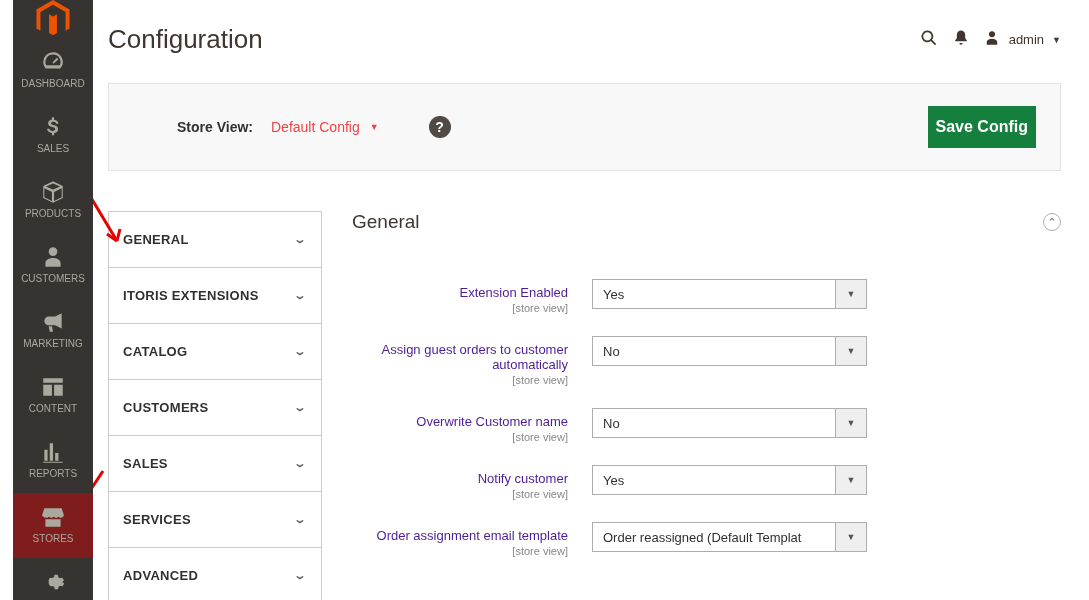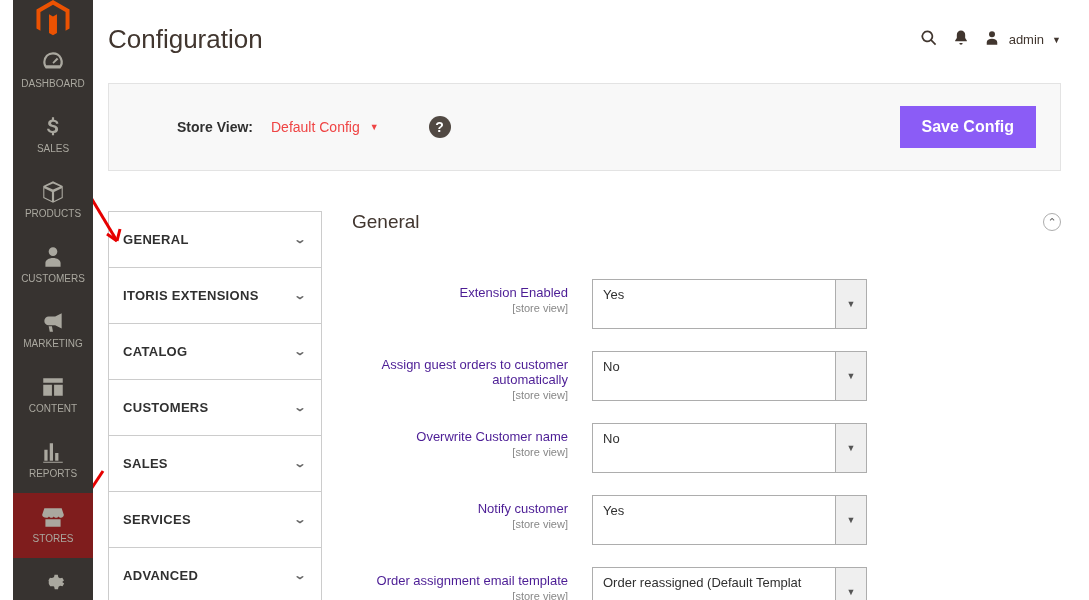--- a/index.html
+++ b/index.html
@@ -43,22 +43,22 @@
   .scope-left { display: flex; align-items: center; gap: 18px; margin-left: 44px; }
   .scope-label { font-weight: 600; color: #303030; font-size: 14px; }
   .scope-select { display: flex; align-items: center; gap: 10px; cursor: pointer; font-size: 14px; color: #ef4444; }
   .scope-select .caret { font-size: 9px; }
   .help-icon {
     width: 22px; height: 22px; border-radius: 50%; background: #514943;
     color: #fff; display: inline-flex; align-items: center; justify-content: center;
     font-weight: bold; font-size: 14px; margin-left: 32px; cursor: pointer;
   }
   .save-btn {
-    background: #8b5cf6; color: #fff; border: none;
-    padding: 12px 22px; font-size: 16px; cursor: pointer; font-weight: 600;
+    background: #15803d; color: #fff; border: none;
+    padding: 12px 8px; font-size: 16px; cursor: pointer; font-weight: 600;
   }
   
   .content-columns { display: flex; gap: 30px; }
   
   .config-tabs {
     width: 214px; border: 1px solid #ccc; border-bottom: none; background: #fff;
   }
   .config-tab {
     display: flex; align-items: center; justify-content: space-between;
     padding: 18px 14px; border-bottom: 1px solid #ccc; cursor: pointer;
@@ -77,21 +77,21 @@
     width: 18px; height: 18px; border: 1px solid #adadad; border-radius: 50%;
     display: inline-flex; align-items: center; justify-content: center; font-size: 11px; color: #666;
   }
   
   .form-row { display: flex; align-items: flex-start; margin-bottom: 22px; }
   .form-label { width: 240px; text-align: right; padding-right: 24px; padding-top: 6px; }
   .label-text { font-size: 13px; color: #4c1d95; }
   .label-scope { font-size: 11px; color: #888; display: block; margin-top: 2px; }
   .form-control { flex: 0 0 275px; }
   .select-wrap {
-    display: flex; border: 1px solid #adadad; background: #fff; height: 50px;
+    display: flex; border: 1px solid #adadad; background: #fff; height: 30px;
   }
   .select-value { flex: 1; padding: 7px 10px; font-size: 13px; color: #303030; white-space: nowrap; overflow: hidden; }
   .select-arrow {
     width: 31px; background: #efefef; border-left: 1px solid #adadad;
     display: flex; align-items: center; justify-content: center; font-size: 9px; color: #555;
   }
   
   .arrow-anno {
     position: absolute; z-index: 50; pointer-events: none;
   }

